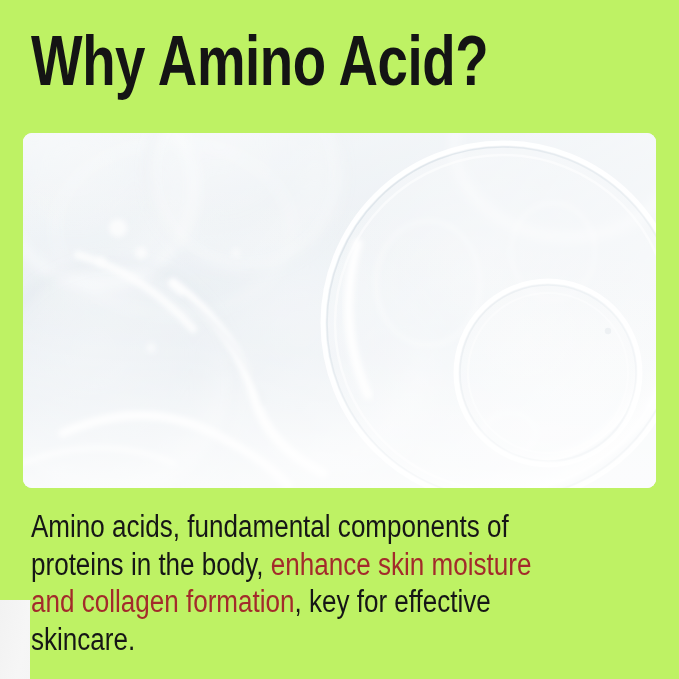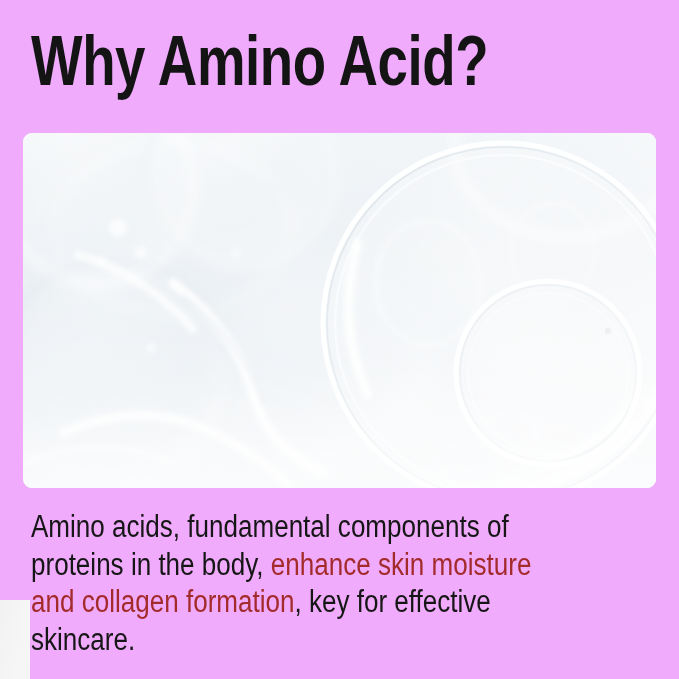--- a/index.html
+++ b/index.html
@@ -11,21 +11,21 @@
     height: 679px;
     background: #f5f5f5;
     font-family: "Liberation Sans", sans-serif;
     overflow: hidden;
     position: relative;
   }
 
   .page {
     position: absolute;
     inset: 0;
-    background: #f0abfc;
+    background: #bef264;
   }
 
   
   .bg-wash {
     position: absolute;
     left: 0;
     top: 600px;
     width: 30px;
     height: 79px;
     background: linear-gradient(100deg, #f2f2f2 0%, #f6f6f6 70%, #f5f5f5 100%);

